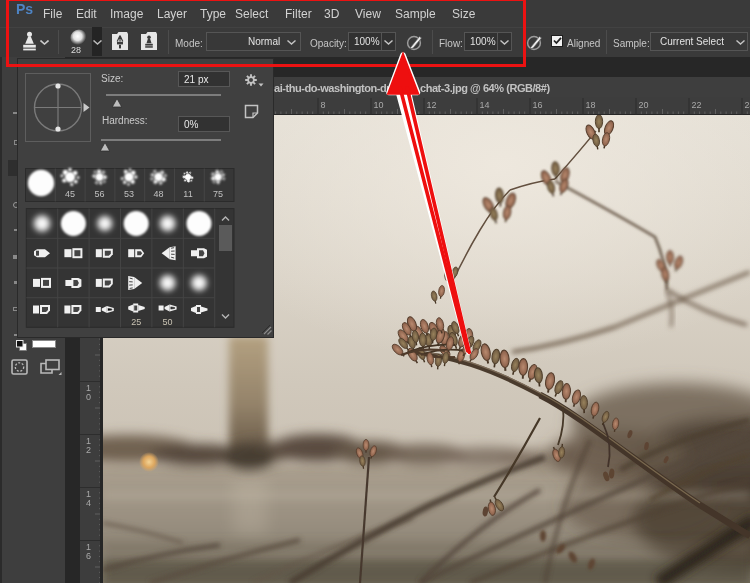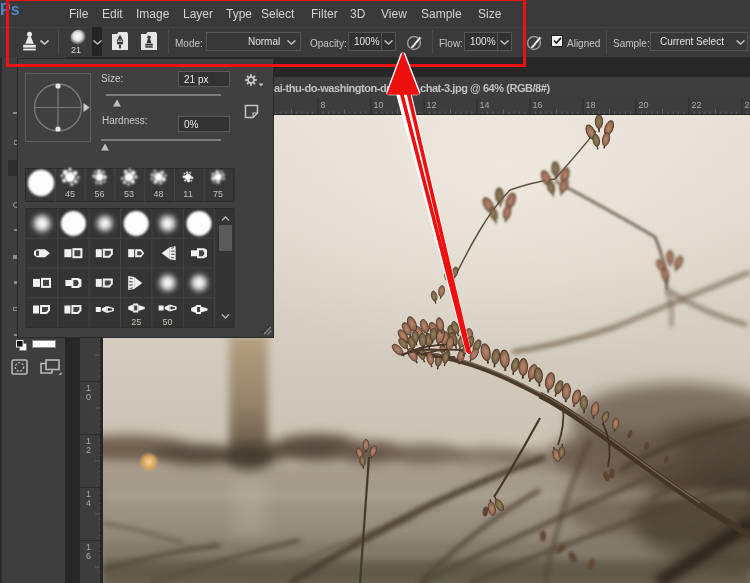--- a/index.html
+++ b/index.html
@@ -1,22 +1,22 @@
 <!DOCTYPE html>
 <html><head>
 <meta charset="utf-8">
 <style>
   html,body{margin:0;padding:0;}
   #app{position:relative;width:750px;height:583px;background:#3b3b3b;
        font-family:"Liberation Sans",sans-serif;overflow:hidden;}
   .abs{position:absolute;}
   
   #menubar{left:0;top:0;width:750px;height:27px;background:#3a3a3a;}
-  #pslogo{left:0;top:1px;font-size:16px;font-weight:bold;color:#4e84c4;}
-  .mi{top:7px;font-size:12px;color:#d2d2d2;margin-left:26px;}
+  #pslogo{left:16px;top:1px;font-size:14px;font-weight:bold;color:#4e84c4;}
+  .mi{top:7px;font-size:12px;color:#d2d2d2;}
   
   #optbar{left:0;top:27px;width:750px;height:30px;background:#3a3a3a;border-top:1px solid #424242;border-bottom:1px solid #2e2e2e;}
   .sep{position:absolute;width:1px;background:#4c4c4c;top:3px;height:24px;}
   .olab{position:absolute;font-size:10px;color:#c6c6c6;top:11px;}
   .obox{position:absolute;top:5px;height:19px;background:#313131;border:1px solid #555;box-sizing:border-box;
         font-size:10px;color:#e2e2e2;line-height:17px;}
   .chev{position:absolute;width:9px;height:5px;}
   
   #darkgap{left:65px;top:57px;width:685px;height:20px;background:#272727;}
   #titlebar{left:80px;top:77px;width:670px;height:20px;background:#3e3e3e;}
@@ -63,21 +63,21 @@
     <svg class="abs" style="left:70px;top:2px" width="18" height="18" viewBox="0 0 18 18">
       <defs>
           <radialGradient id="bp" cx="42%" cy="40%">
             <stop offset="0%" stop-color="#ffffff"></stop>
             <stop offset="50%" stop-color="#e2e2e2"></stop>
             <stop offset="100%" stop-color="#e2e2e2" stop-opacity="0"></stop>
           </radialGradient>
         </defs>
       <circle cx="9" cy="9" r="8.6" fill="url(#bp)"></circle>
     </svg>
-    <span class="abs" style="left:71px;top:18px;font-size:9px;color:#dddddd;">21</span>
+    <span class="abs" style="left:71px;top:18px;font-size:9px;color:#dddddd;">28</span>
     <div class="abs" style="left:92px;top:0px;width:10px;height:29px;background:#242424;"></div>
     <svg class="abs chev" style="left:92.5px;top:13px" viewBox="0 0 9 5">
         <path d="M0.5 0.5 L4.5 4 L8.5 0.5" stroke="#bbbbbb" stroke-width="1.5" fill="none"></path>
       </svg>
 
     <svg class="abs" style="left:111px;top:4px" width="18" height="20" viewBox="0 0 18 20">
       <path d="M1 3 L6 3 L7.5 1 L16 1 L17 3 L17 19 L1 19 Z" fill="#e6e6e6"></path>
       <path d="M9 4.5 L6.2 10.5 M9 4.5 L9 10.5 M9 4.5 L11.8 10.5" stroke="#3a3a3a" stroke-width="1.2" fill="none"></path>
       <rect x="6" y="10.8" width="6" height="2.6" fill="#3a3a3a"></rect>
       <rect x="8" y="13.8" width="2" height="3.6" fill="#3a3a3a"></rect>

